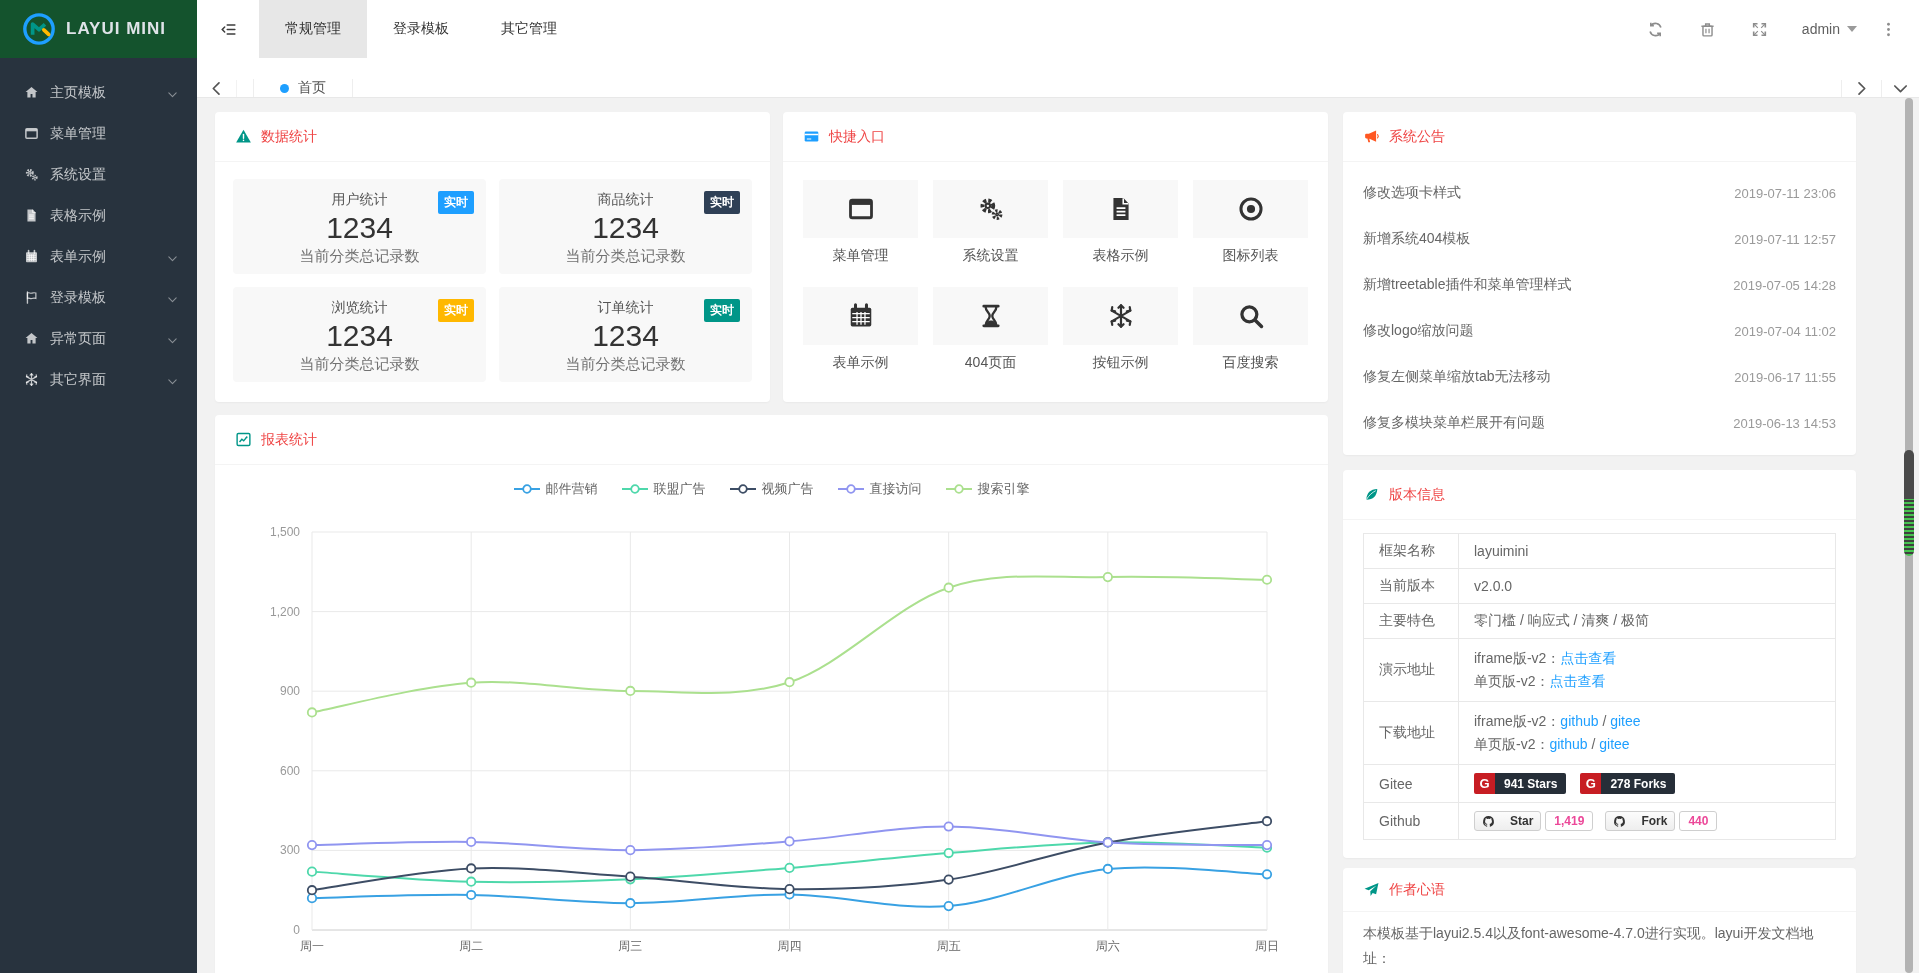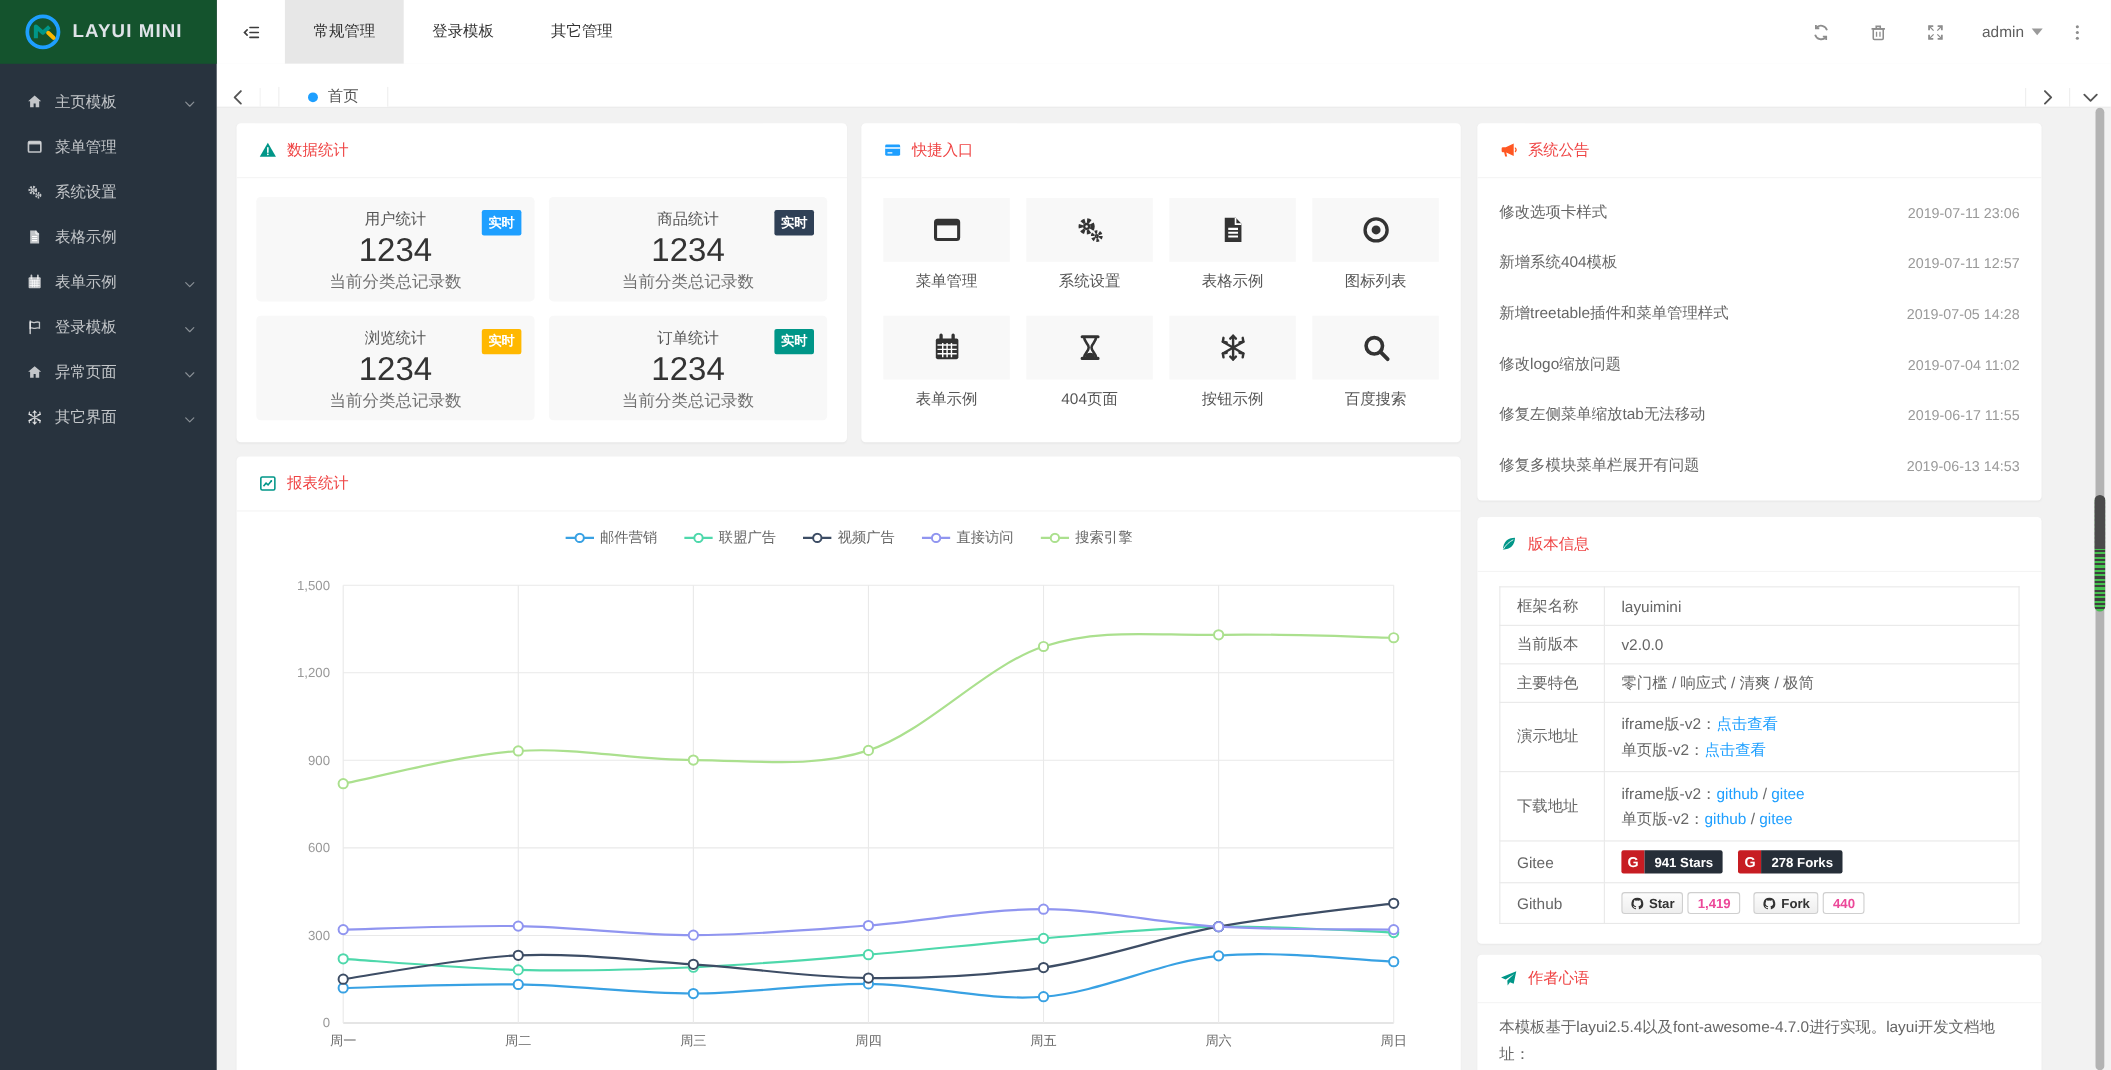--- a/index.html
+++ b/index.html
@@ -84,21 +84,21 @@
   .version-body { padding:13px 20px; }
   table.vtable { width:100%; border-collapse:collapse; table-layout:fixed; }
   .vtable td { border:1px solid #e8e8e8; font-size:14px; color:#666; padding:8px 15px; vertical-align:middle; }
   .vtable td.vlabel { width:95px; }
   .vtable a { color:#1E9FFF; text-decoration:none; cursor:pointer; }
   .vline { line-height:23px; }
   .gitee-badge { display:inline-flex; align-items:center; margin-right:14px; cursor:pointer; vertical-align:middle; }
   .gitee-badge .gb-l { background:#c71d23; color:#fff; width:21px; height:21px; border-radius:2px 0 0 2px; display:flex; align-items:center; justify-content:center; font-weight:bold; font-size:13px; }
   .gitee-badge .gb-r { background:#262e38; color:#fff; height:21px; display:flex; align-items:center; padding:0 9px; font-size:12px; font-weight:bold; border-radius:0 2px 2px 0; }
   .gh-widget { display:inline-flex; align-items:center; margin-right:12px; vertical-align:middle; }
-  .gh-btn { display:inline-flex; align-items:center; gap:4px; border:1px solid #cfcfcf; background:linear-gradient(#fcfcfc,#eee); border-radius:3px; padding:2px 7px; font-size:12px; font-weight:bold; color:#333; cursor:pointer; }
+  .gh-btn { display:inline-flex; align-items:center; gap:15px; border:1px solid #cfcfcf; background:linear-gradient(#fcfcfc,#eee); border-radius:3px; padding:2px 7px; font-size:12px; font-weight:bold; color:#333; cursor:pointer; }
   .gh-btn svg { width:13px; height:13px; }
   .gh-count { border:1px solid #cfcfcf; border-radius:3px; padding:2px 8px; font-size:12px; font-weight:bold; color:#ec4899; margin-left:4px; background:#fff; cursor:pointer; }
 
   
   .panel-author .panel-header { height:44px; }
   .author-body { padding:9px 20px; font-size:14px; color:#666; line-height:25px; }
 
   
   .report-legend { display:flex; justify-content:center; gap:24px; margin-top:13px; height:22px; align-items:center; }
   .legend-item { display:flex; align-items:center; gap:6px; font-size:13px; color:#666; cursor:pointer; }

